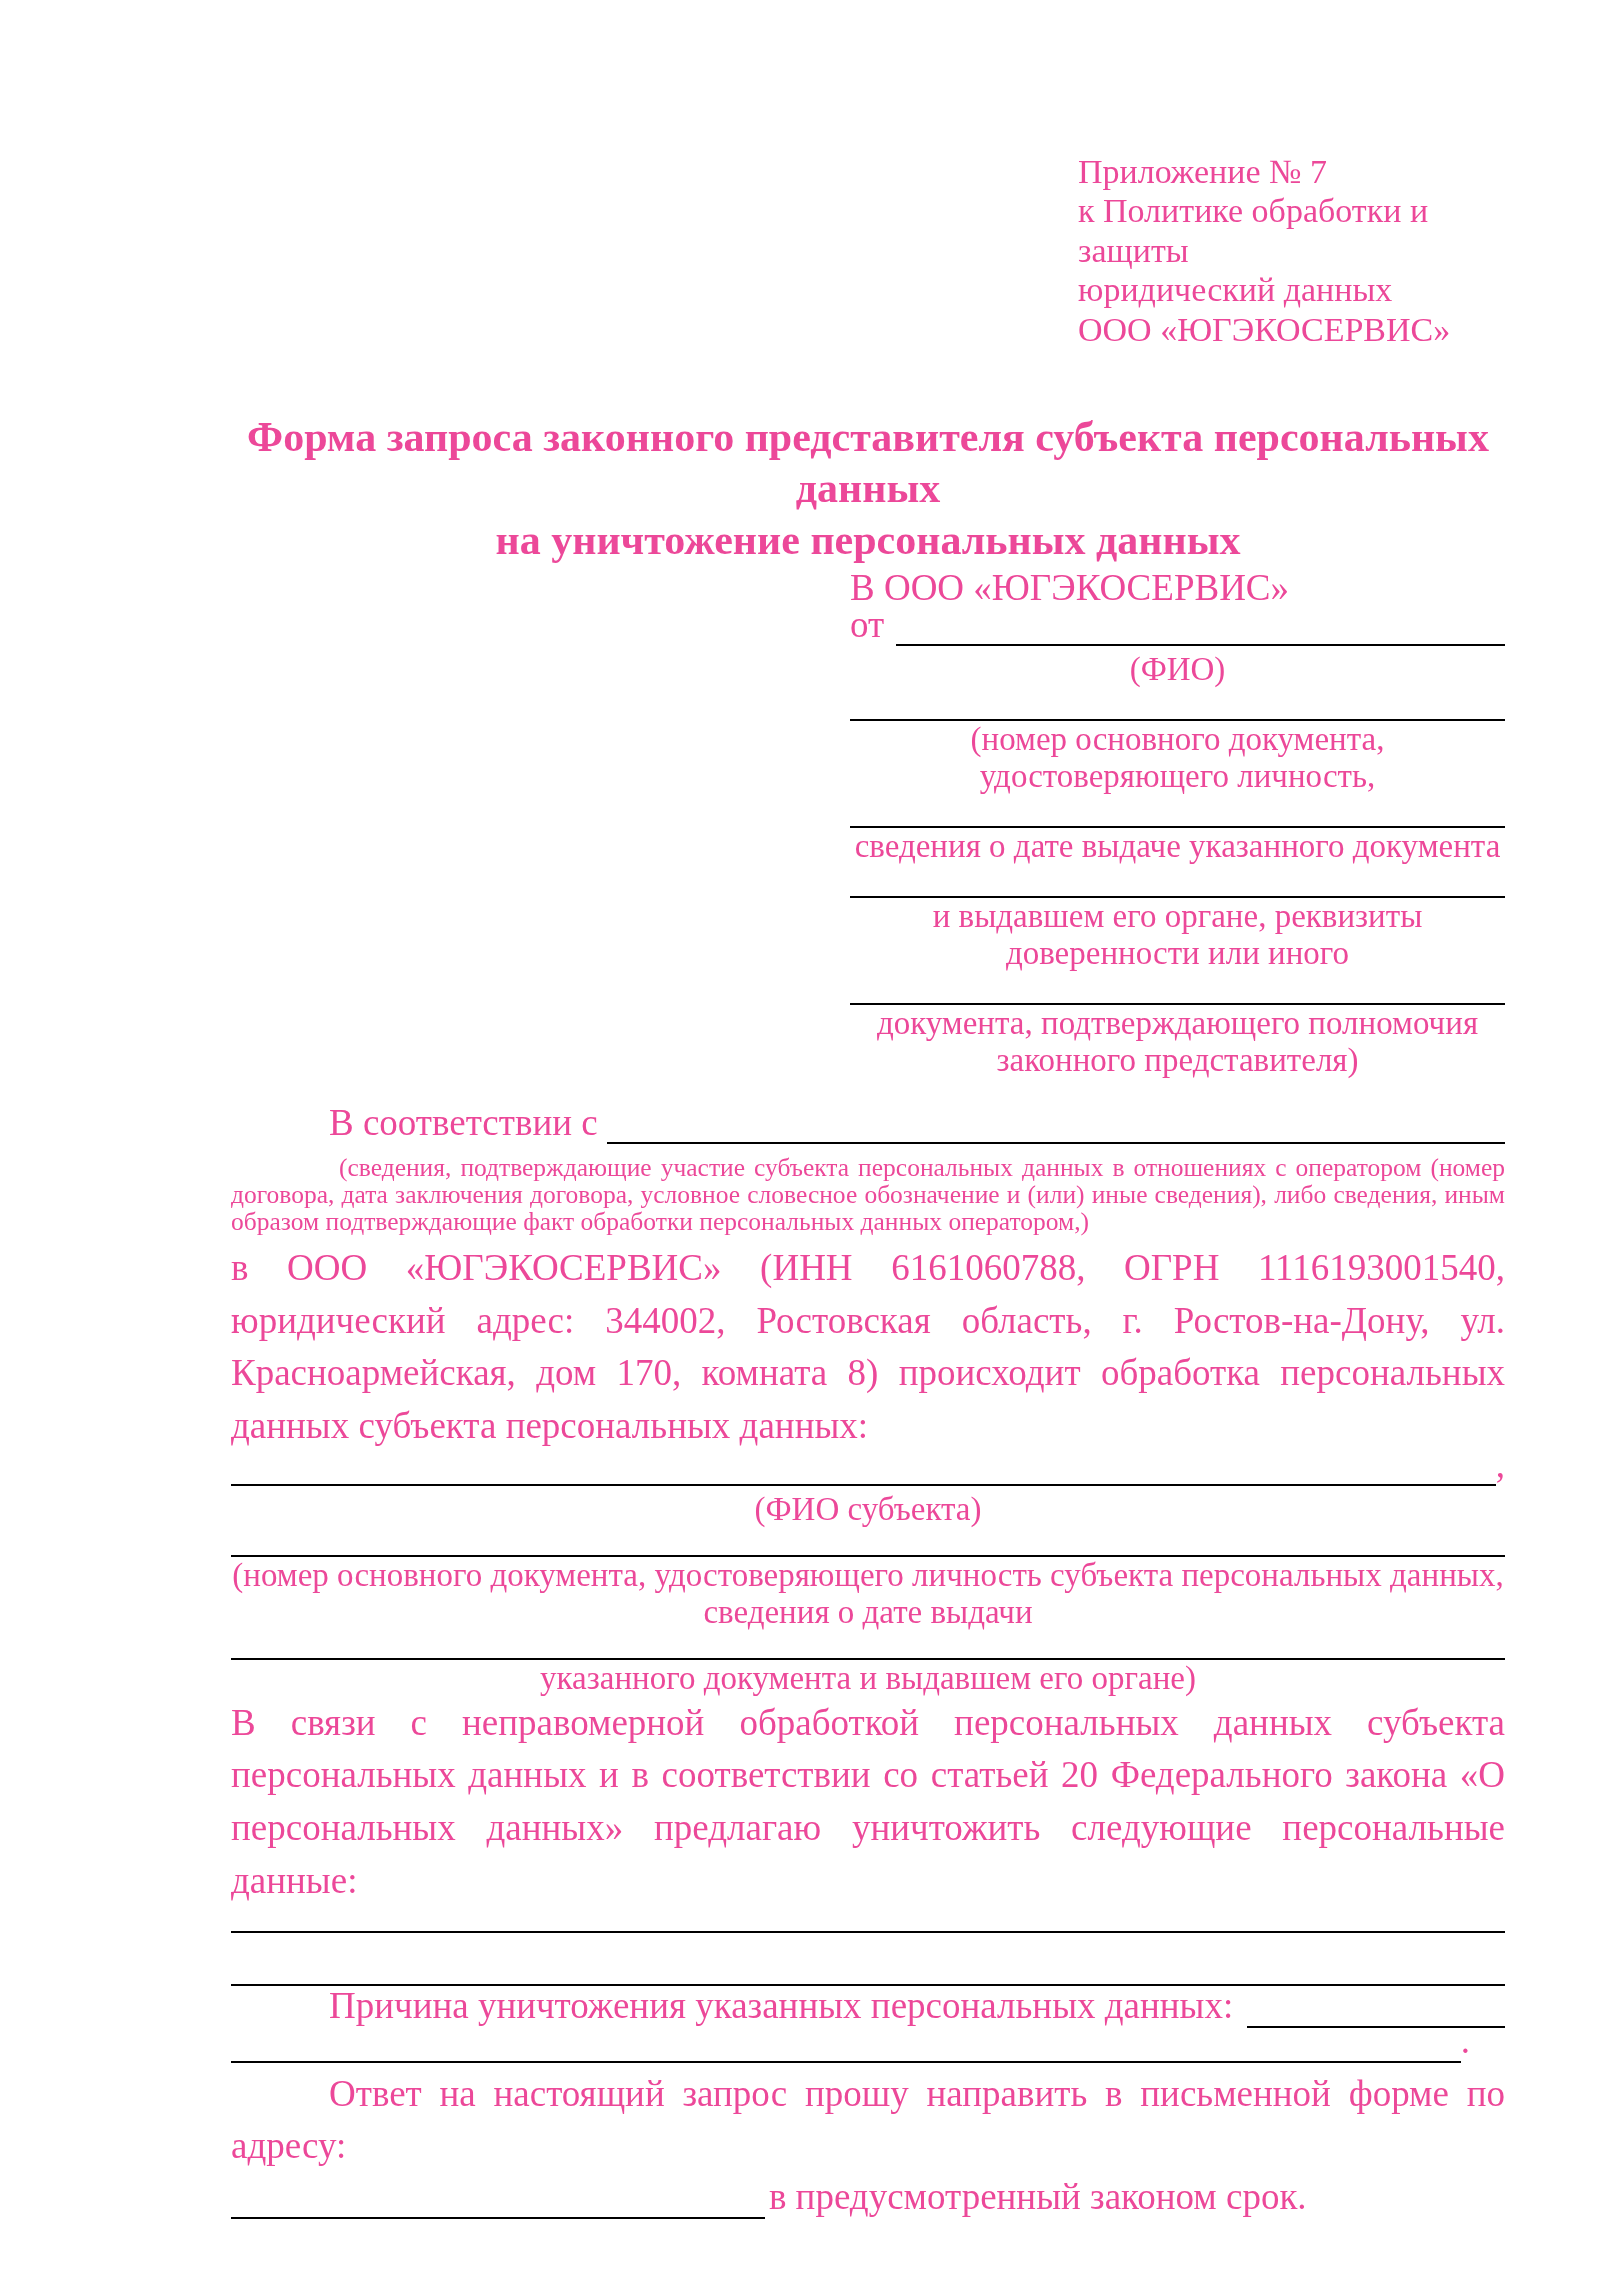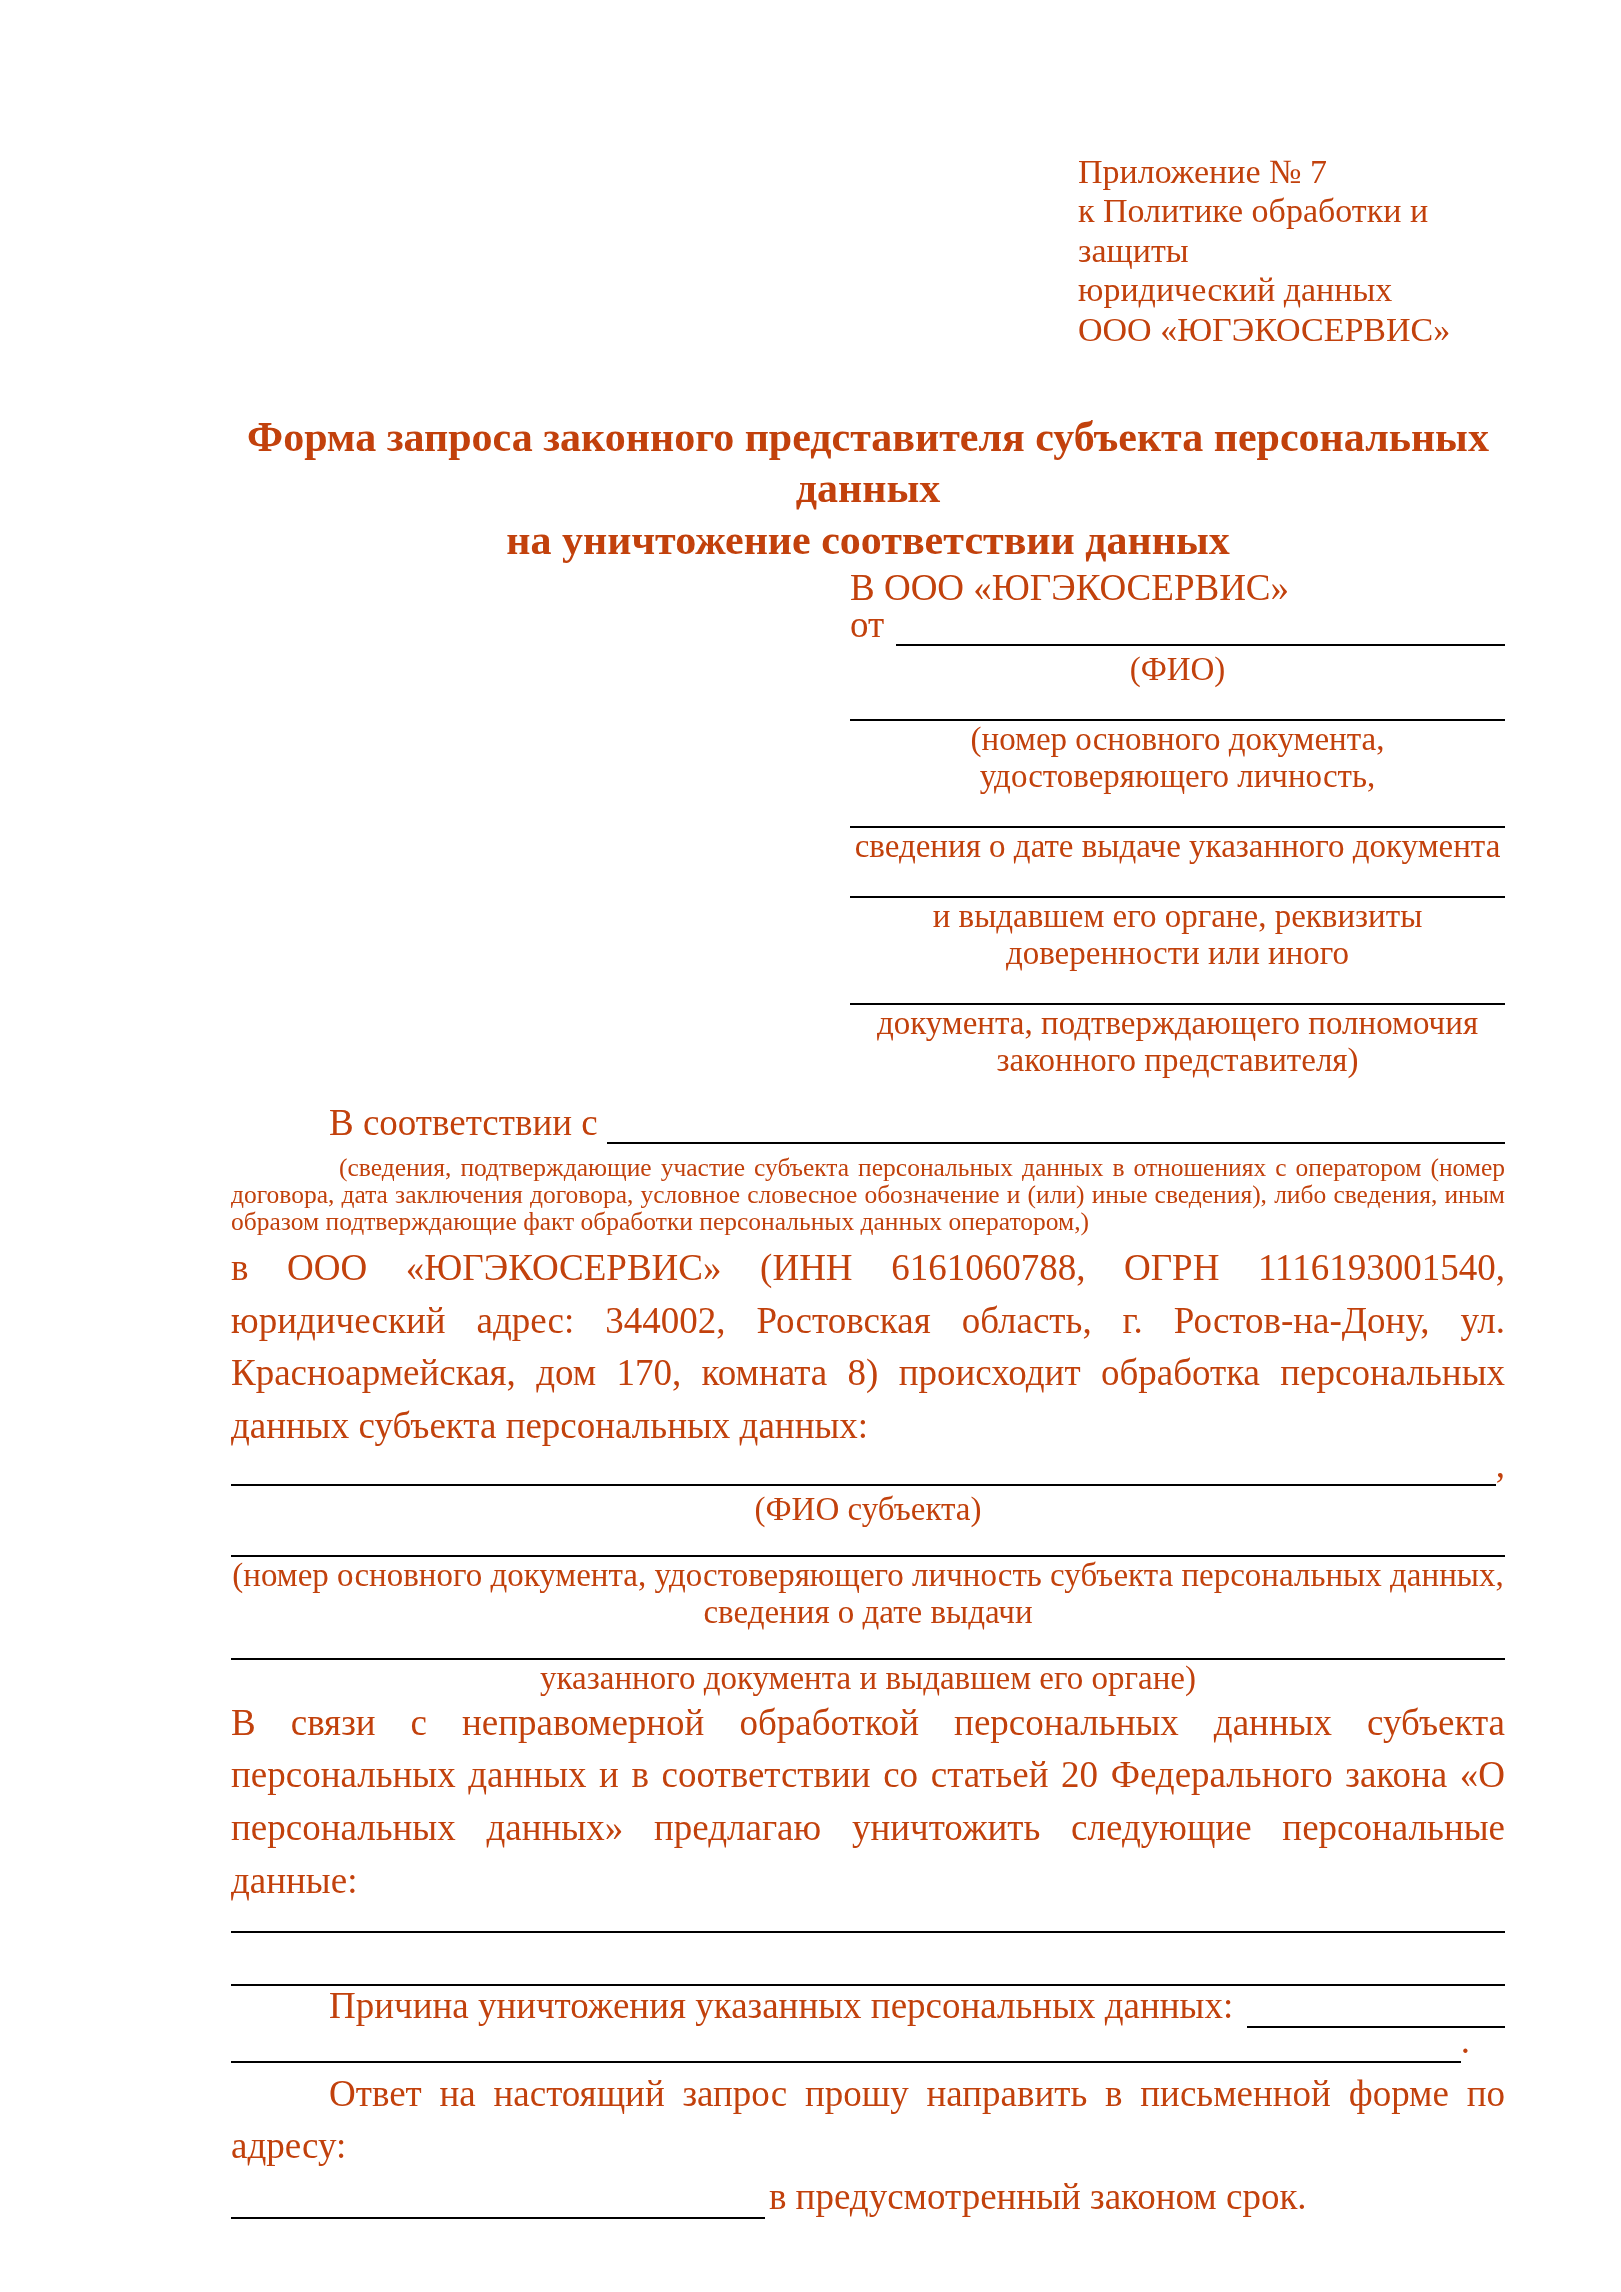--- a/index.html
+++ b/index.html
@@ -3,21 +3,21 @@
 <meta charset="utf-8">
 <style>
   * { margin: 0; padding: 0; box-sizing: border-box; }
   html, body { background: #808080; }
   .page {
     position: relative;
     width: 1621px;
     height: 2293px;
     margin: 0 auto;
     background: #ffffff;
-    color: #c2410c;
+    color: #ec4899;
     font-family: "Liberation Serif", "DejaVu Serif", serif;
     font-size: 37px;
     line-height: 1.42;
     padding: 152px 116px 0 231px;
     overflow: hidden;
   }
 
   
   .annex {
     margin-left: 847px;
@@ -103,21 +103,21 @@
 
   <div class="annex">
     <div>Приложение № 7</div>
     <div>к Политике обработки и защиты</div>
     <div>юридический данных</div>
     <div>ООО «ЮГЭКОСЕРВИС»</div>
   </div>
 
   <div class="title">
     <div>Форма запроса законного представителя субъекта персональных данных</div>
-    <div>на уничтожение соответствии данных</div>
+    <div>на уничтожение персональных данных</div>
   </div>
 
   <div class="addr">
     <div class="addr-to">В ООО «ЮГЭКОСЕРВИС»</div>
     <div class="flex-row from-row">
       <span class="from-label">от</span>
       <span class="fill"></span>
     </div>
     <div class="cap">(ФИО)</div>
     <div class="blank"></div>

